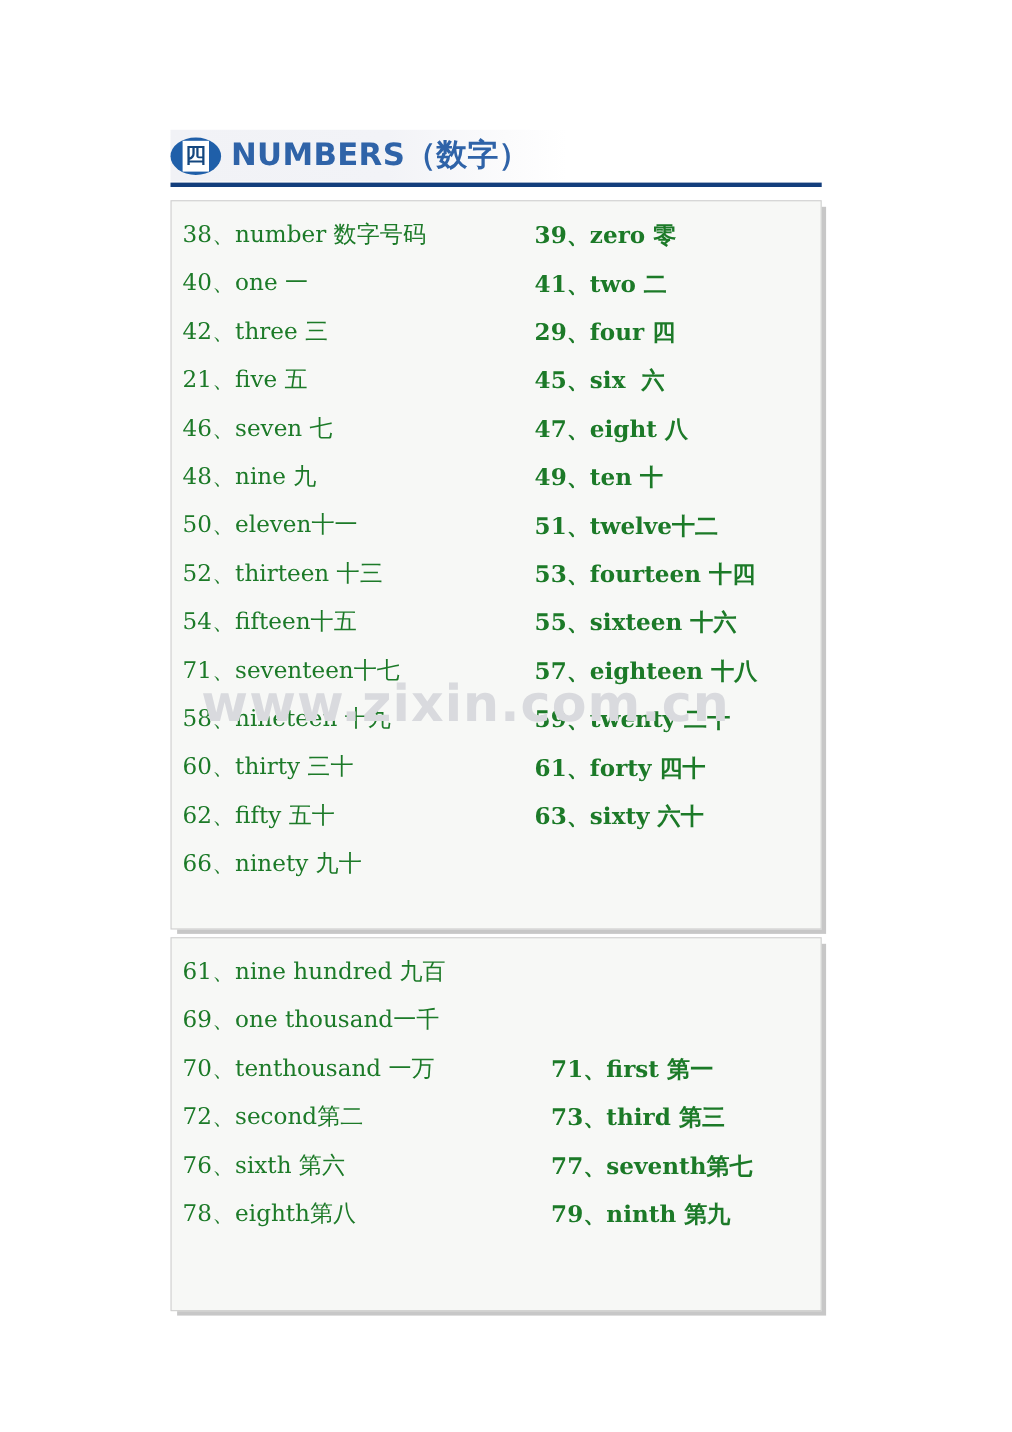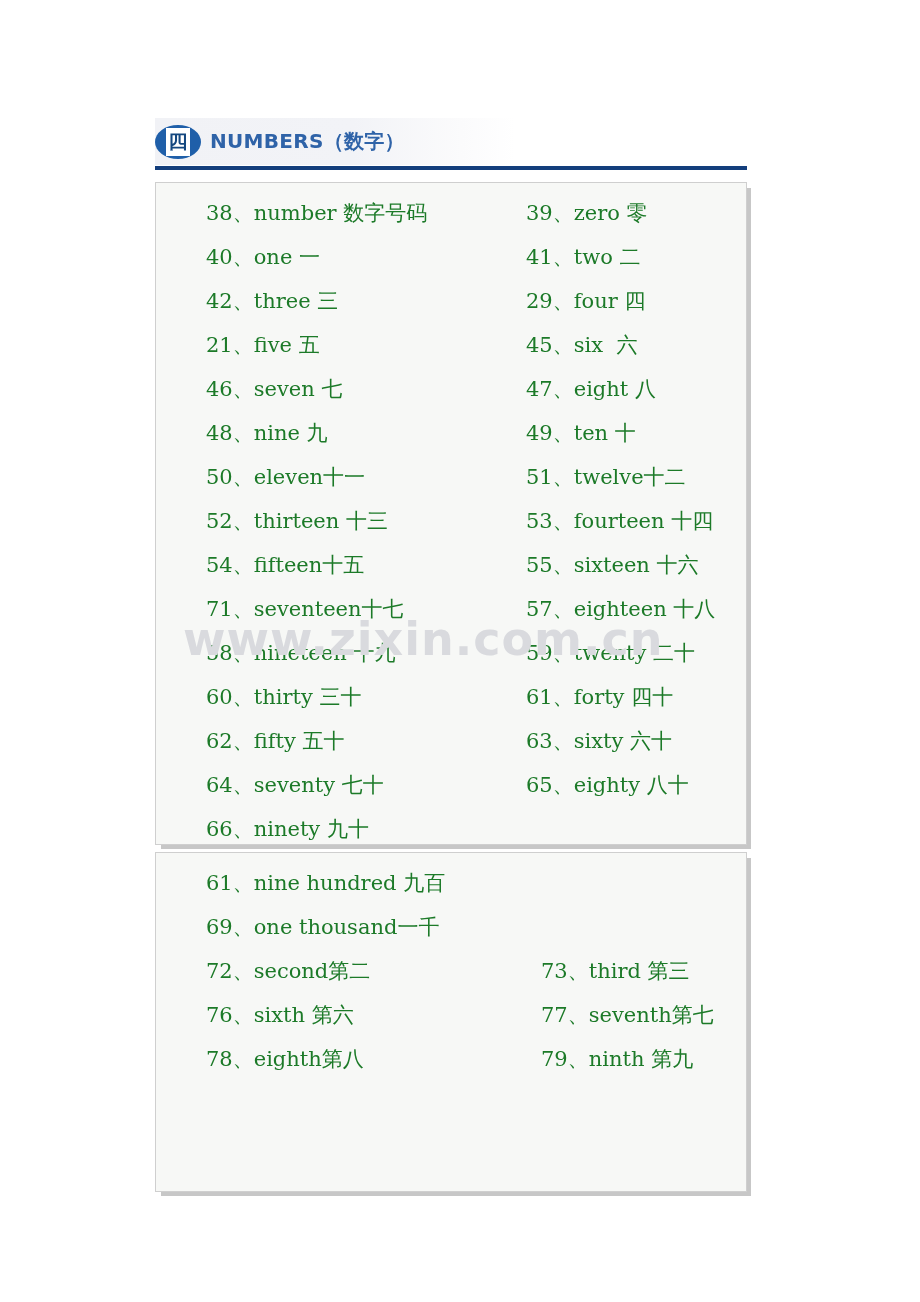--- a/index.html
+++ b/index.html
@@ -72,21 +72,21 @@
     align-items: center;
     justify-content: center;
     color: #14477F;
     font-family: "DejaVu Sans", "Liberation Sans", sans-serif;
     font-size: 19px;
     font-weight: bold;
     line-height: 1;
   }
   #header-title {
     font-family: "DejaVu Sans", "Liberation Sans", sans-serif;
-    font-size: 20px;
+    font-size: 28px;
     font-weight: bold;
     color: #2F63A8;
     letter-spacing: 0.3px;
     white-space: nowrap;
     line-height: 1;
     padding-bottom: 2px;
   }
   #header-rule {
     position: absolute;
     left: 0;
@@ -128,24 +128,23 @@
     display: flex;
     align-items: center;
   }
   .word-cell {
     position: absolute;
     color: #1C7A28;
     font-family: "DejaVu Serif", "Liberation Serif", serif;
     font-size: 21px;
     line-height: 1;
     white-space: pre;
-    margin-left: 40px;
   }
   .word-cell.col-left  { left: 10px; }
-  .word-cell.col-right { left: 330px; }
+  .word-cell.col-right { left: 330px; font-weight: bold; }
 
   
   #box-2 .word-cell.col-right { left: 345px; }
 
   
   #watermark {
     position: absolute;
     left: 183px;
     top: 612px;
     width: 560px;
@@ -224,38 +223,38 @@
         </div>
         <div class="word-row">
           <div class="word-cell col-left">60、thirty 三十</div>
           <div class="word-cell col-right">61、forty 四十</div>
         </div>
         <div class="word-row">
           <div class="word-cell col-left">62、fifty 五十</div>
           <div class="word-cell col-right">63、sixty 六十</div>
         </div>
         <div class="word-row">
-          <div class="word-cell col-left">64、seventy 七十</div>
-          <div class="word-cell col-right">65、eighty 八十</div>
-        </div>
-        <div class="word-row">
           <div class="word-cell col-left">66、ninety 九十</div>
         </div>
       </div>
   </div>
 
   <div id="box-2" class="word-box">
     <div class="rows">
         <div class="word-row">
           <div class="word-cell col-left">61、nine hundred 九百</div>
         </div>
         <div class="word-row">
           <div class="word-cell col-left">69、one thousand一千</div>
         </div>
         <div class="word-row">
+          <div class="word-cell col-left">70、tenthousand 一万</div>
+          <div class="word-cell col-right">71、first 第一</div>
+        </div>
+        <div class="word-row">
           <div class="word-cell col-left">72、second第二</div>
           <div class="word-cell col-right">73、third 第三</div>
         </div>
         <div class="word-row">
           <div class="word-cell col-left">76、sixth 第六</div>
           <div class="word-cell col-right">77、seventh第七</div>
         </div>
         <div class="word-row">
           <div class="word-cell col-left">78、eighth第八</div>
           <div class="word-cell col-right">79、ninth 第九</div>

